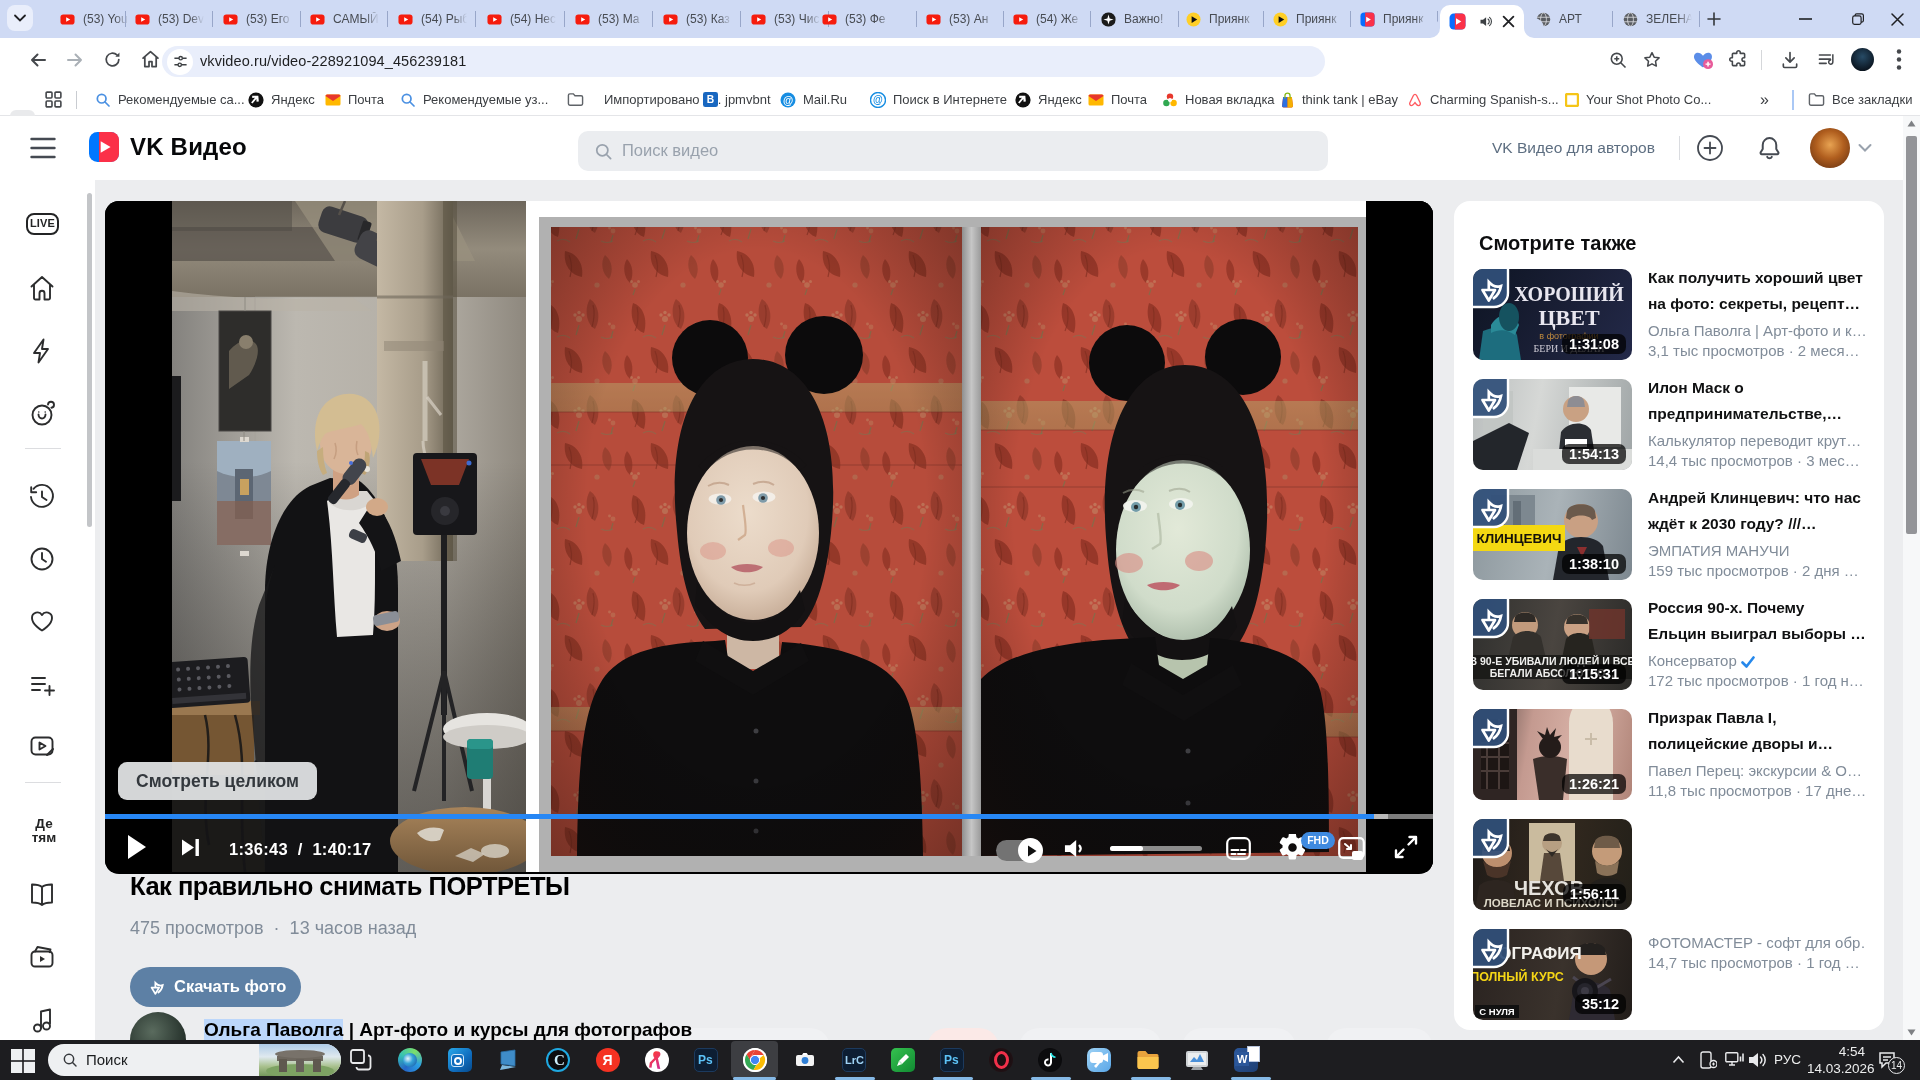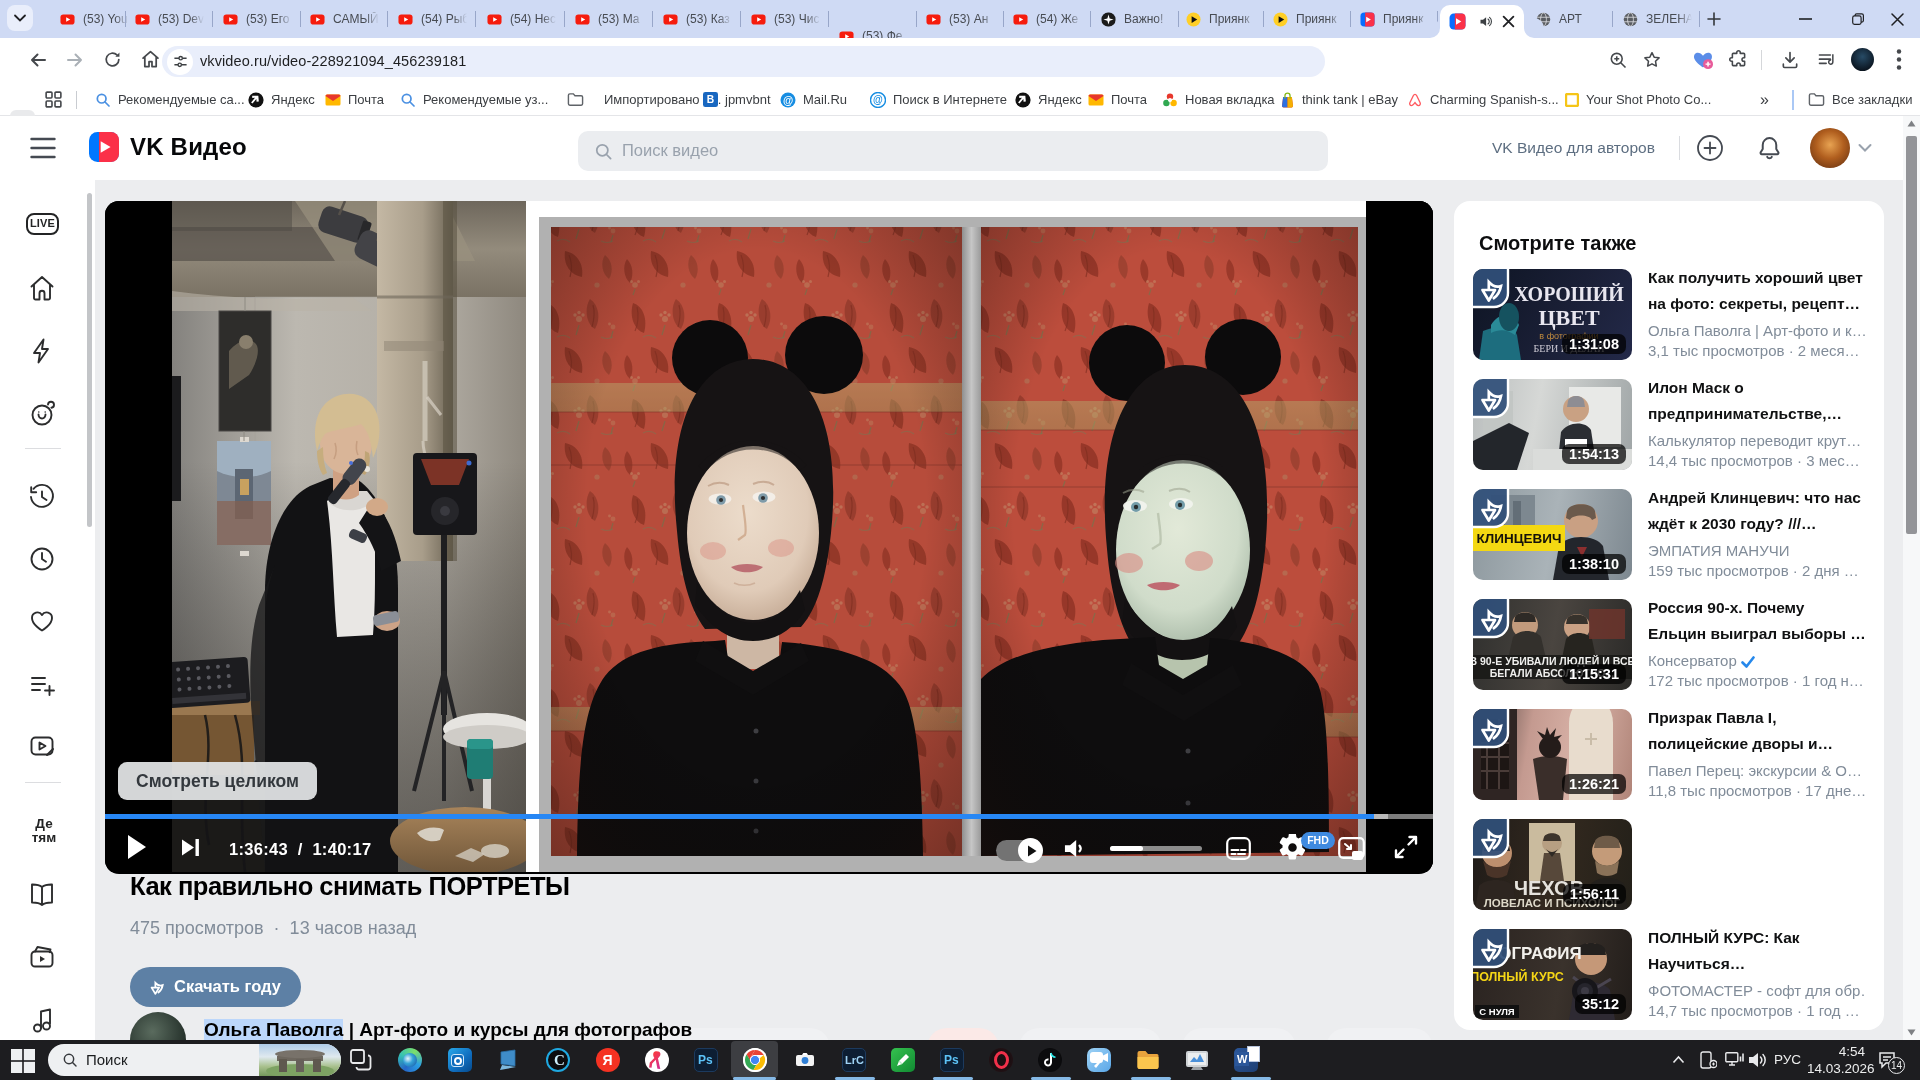--- a/index.html
+++ b/index.html
@@ -160,21 +160,21 @@
       </div>
 <div class="tsep" style="left:740px;"></div>
 <div class="tab" style="left:751px;">
         <svg class="ticon" viewBox="0 0 16 16">
           <rect x="0.5" y="2.7" width="15" height="10.6" rx="3" fill="#f61c0d"></rect>
           <path d="M6.6 5.6v4.8l4.3-2.4z" fill="#fff"></path>
         </svg>
         <span class="tlabel">(53) Чис</span>
       </div>
 <div class="tsep" style="left:828px;"></div>
-<div class="tab" style="left:839px;margin-top:17px;">
+<div class="tab" style="left:822px;">
         <svg class="ticon" viewBox="0 0 16 16">
           <rect x="0.5" y="2.7" width="15" height="10.6" rx="3" fill="#f61c0d"></rect>
           <path d="M6.6 5.6v4.8l4.3-2.4z" fill="#fff"></path>
         </svg>
         <span class="tlabel">(53) Фе</span>
       </div>
 <div class="tsep" style="left:916px;"></div>
 <div class="tab" style="left:926px;">
         <svg class="ticon" viewBox="0 0 16 16">
           <rect x="0.5" y="2.7" width="15" height="10.6" rx="3" fill="#f61c0d"></rect>
@@ -868,21 +868,21 @@
         </svg>
 
 </div>
     <div id="vtitle">Как правильно снимать ПОРТРЕТЫ</div>
     <div id="vmeta">475 просмотров&nbsp;&nbsp;·&nbsp;&nbsp;13 часов назад</div>
     <div id="dlbtn">
         <svg style="position:absolute;left:15px;top:8px" width="24" height="24" viewBox="0 0 37 40">
           <path d="M9.5 21h12.5l-6.2 10.5z" fill="none" stroke="#fff" stroke-width="3" stroke-linejoin="round"></path>
           <path d="M15.8 20v-7c3.5 4 8.2 5.5 12.2 4-1 5.6-3.6 9.6-7.2 12.2" fill="none" stroke="#fff" stroke-width="3" stroke-linecap="round"></path>
         </svg>
-        <span>Скачать году</span>
+        <span>Скачать фото</span>
       </div>
     <div id="chavatar"></div>
 <div class="pill" style="left:638px;width:192px;"></div>
 <div class="pill" style="left:927px;width:72px;background:#fbe9e7;">
         <svg style="position:absolute;left:22px;top:11px" width="22" height="20" viewBox="0 0 24 22">
           <path d="M12 21S2 15 2 7.8A5.3 5.3 0 0 1 12 5a5.3 5.3 0 0 1 10 2.8C22 15 12 21 12 21z" fill="#e64646"></path>
         </svg>
       </div>
 <div class="pill" style="left:1019px;width:143px;"></div>
 <div class="pill" style="left:1182px;width:114px;"></div>
@@ -1077,21 +1077,20 @@
             </svg>
             <svg class="dlbadge" style="width:37px;height:40px" viewBox="0 0 37 40">
               <path d="M0 0h35v24a14 14 0 0 1-14 14H0z" fill="#30507a" opacity="0.93"></path>
               <path d="M35 0v24a14 14 0 0 1-14 14H0" fill="none" stroke="#fff" stroke-width="2.4"></path>
               <path d="M9.5 21h12.5l-6.2 10.5z" fill="none" stroke="#fff" stroke-width="2.7" stroke-linejoin="round"></path>
               <path d="M15.8 20v-7c3.5 4 8.2 5.5 12.2 4-1 5.6-3.6 9.6-7.2 12.2" fill="none" stroke="#fff" stroke-width="2.7" stroke-linecap="round"></path>
             </svg>
             <div class="dur">35:12</div>
           </div>
   <div class="vtext">
-            <div class="vt1">ПОЛНЫЙ КУРС: Как<br>Научиться…</div>
             <div class="vt2">ФОТОМАСТЕР - софт для обр…</div>
             <div class="vt3">14,7 тыс просмотров · 1 год …</div>
           </div>
 </div>
 </div>
   </div>
   <div id="pgscroll">
       <div id="pgthumb"></div>
 <svg style="position:absolute;left:4px;top:4px" width="9" height="7" viewBox="0 0 9 7">
         <path d="M4.5 0.5L8.5 6.5H0.5z" fill="#7e8084"></path>

